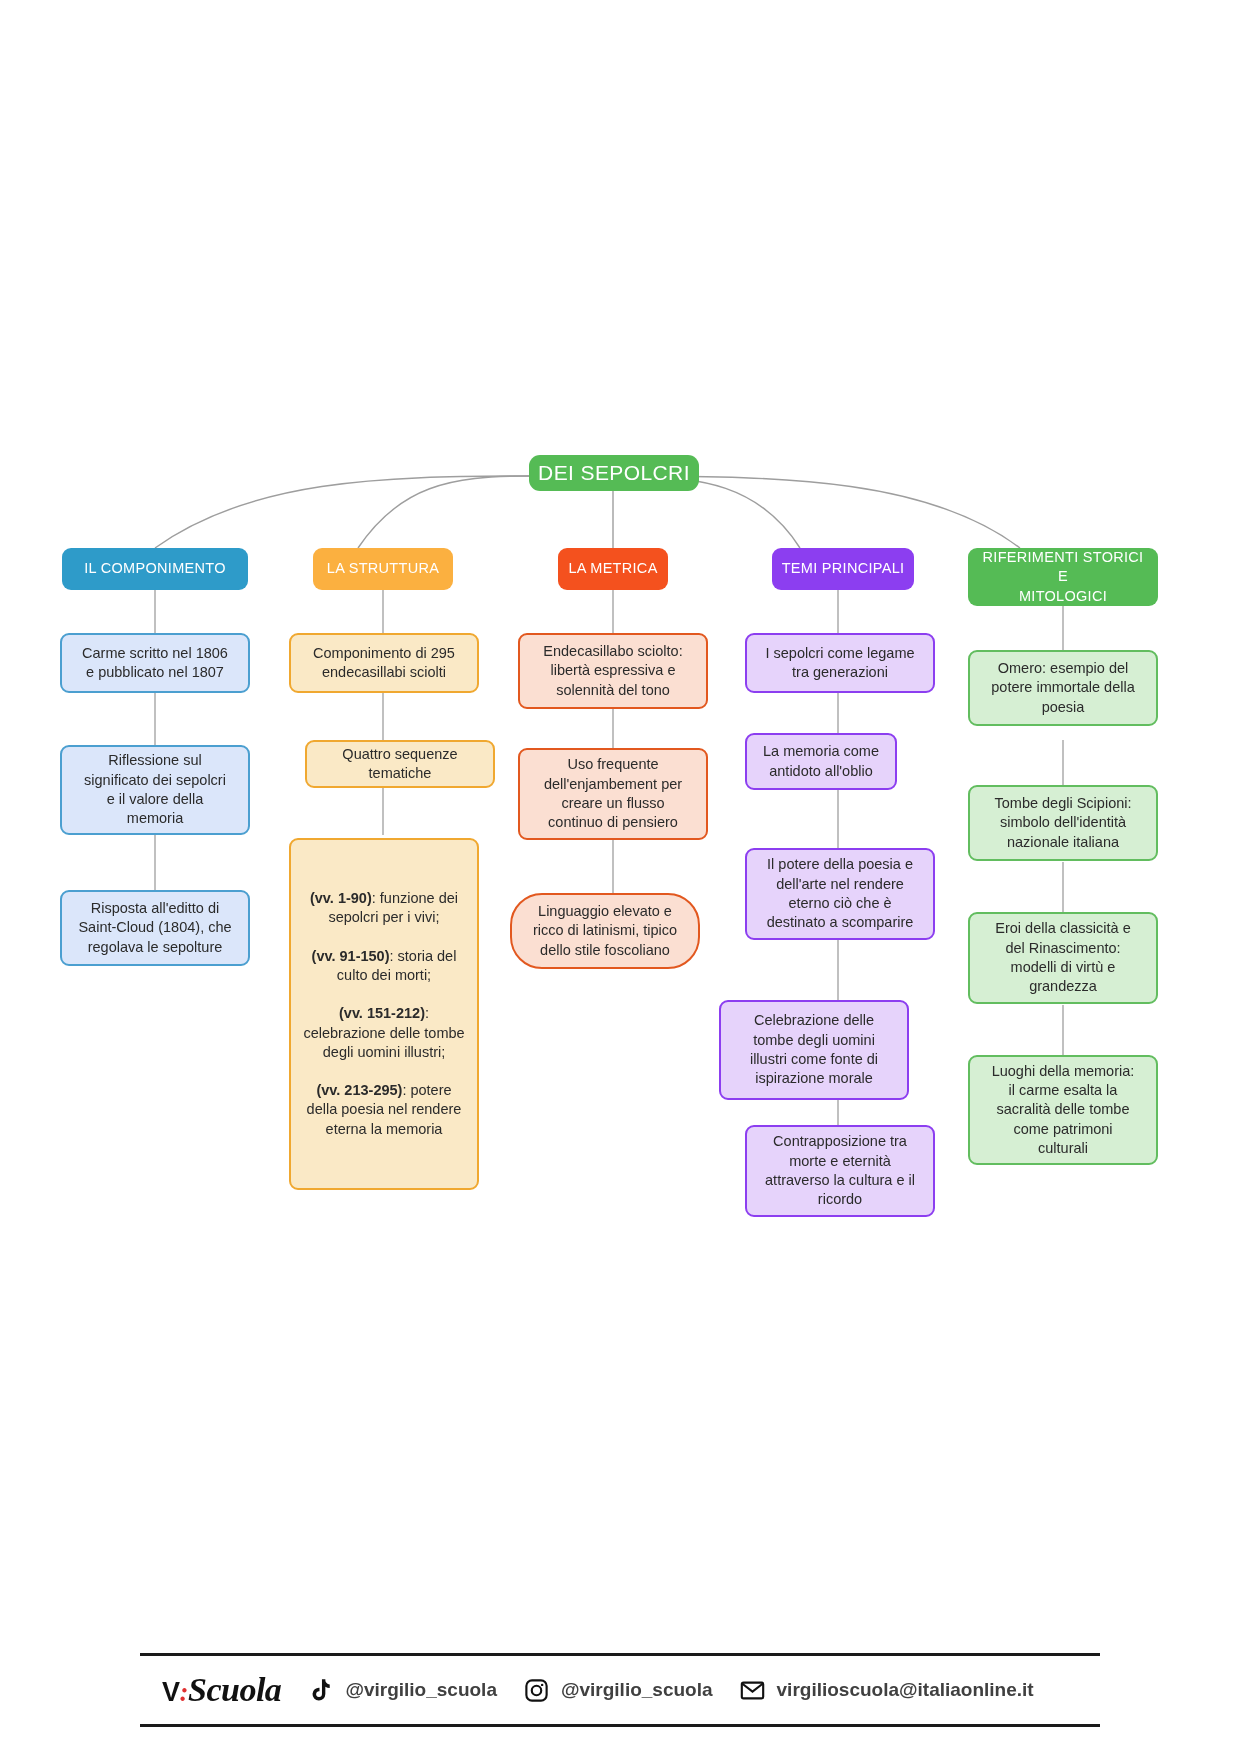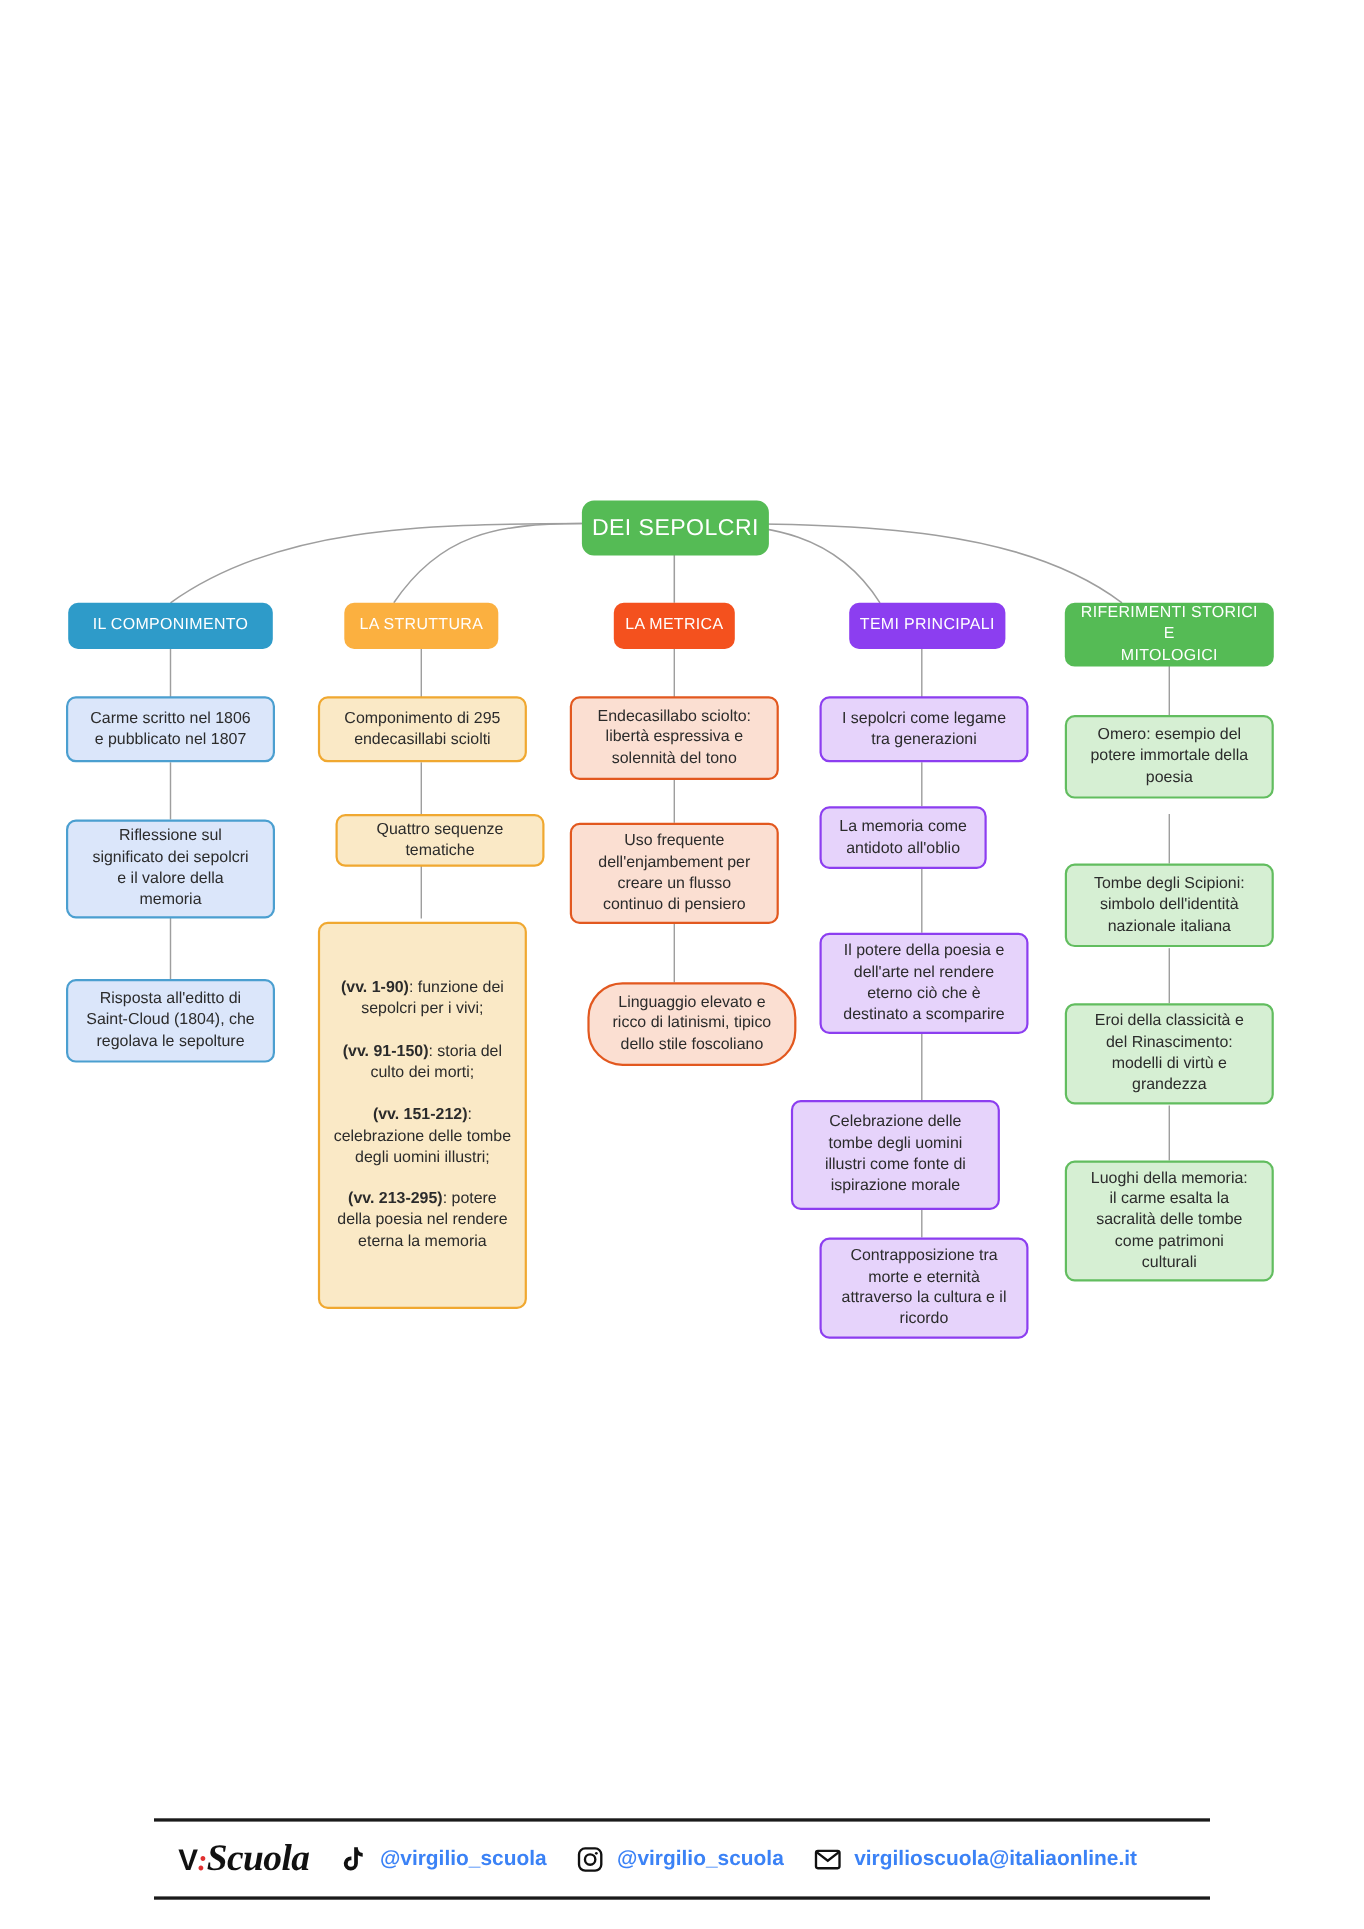--- a/index.html
+++ b/index.html
@@ -81,21 +81,21 @@
     font-size: 34px;
     font-weight: bold;
     color: #111;
     letter-spacing: -0.5px;
     display: flex;
     align-items: baseline;
   }
   .brand .v { font-family: "Liberation Sans", sans-serif; font-style: normal; font-size: 27px; font-weight: bold;}
   .brand .dot { color: #e03030; font-size: 27px; }
   .footer-item { display: flex; align-items: center; gap: 11px; }
-  .footer-text { font-size: 19px; font-weight: bold; color: #3b82f6; font-family: "Liberation Sans", sans-serif; }
+  .footer-text { font-size: 19px; font-weight: bold; color: #404040; font-family: "Liberation Sans", sans-serif; }
   .ficon { width: 27px; height: 27px; display: block; }
 </style>
 </head>
 <body>
 
 <div id="page">
 
   <svg id="connectors" viewBox="0 0 1240 1754">
     <g fill="none" stroke="#9e9e9e" stroke-width="1.4">
 
@@ -125,21 +125,21 @@
       <path d="M 838 940 L 838 1000"></path>
       <path d="M 838 1080 L 838 1125"></path>
 
       <path d="M 1063 598 L 1063 650"></path>
       <path d="M 1063 740 L 1063 785"></path>
       <path d="M 1063 862 L 1063 912"></path>
       <path d="M 1063 1005 L 1063 1055"></path>
     </g>
   </svg>
 
-  <div class="node central" style="left:529px; top:455px; width:170px; height:50px;">
+  <div class="node central" style="left:529px; top:455px; width:170px; height:36px;">
     <span class="node-inner">DEI SEPOLCRI</span>
   </div>
 
   <div class="node hdr hdr-blue" style="left:62px; top:548px; width:186px; height:42px;">
     <span class="node-inner">IL COMPONIMENTO</span>
   </div>
   <div class="node box box-blue" style="left:60px; top:633px; width:190px; height:60px;">
     <span class="node-inner">Carme scritto nel 1806
 e pubblicato nel 1807</span>
   </div>
@@ -190,21 +190,21 @@
     <span class="node-inner">Endecasillabo sciolto:
 libertà espressiva e
 solennità del tono</span>
   </div>
   <div class="node box box-red" style="left:518px; top:748px; width:190px; height:92px;">
     <span class="node-inner">Uso frequente
 dell'enjambement per
 creare un flusso
 continuo di pensiero</span>
   </div>
-  <div class="node box box-red" style="left:534px; top:893px; width:190px; height:76px;border-radius:32px;">
+  <div class="node box box-red" style="left:510px; top:893px; width:190px; height:76px;border-radius:32px;">
     <span class="node-inner">Linguaggio elevato e
 ricco di latinismi, tipico
 dello stile foscoliano</span>
   </div>
 
   <div class="node hdr hdr-purple" style="left:772px; top:548px; width:142px; height:42px;">
     <span class="node-inner">TEMI PRINCIPALI</span>
   </div>
   <div class="node box box-purple" style="left:745px; top:633px; width:190px; height:60px;">
     <span class="node-inner">I sepolcri come legame

